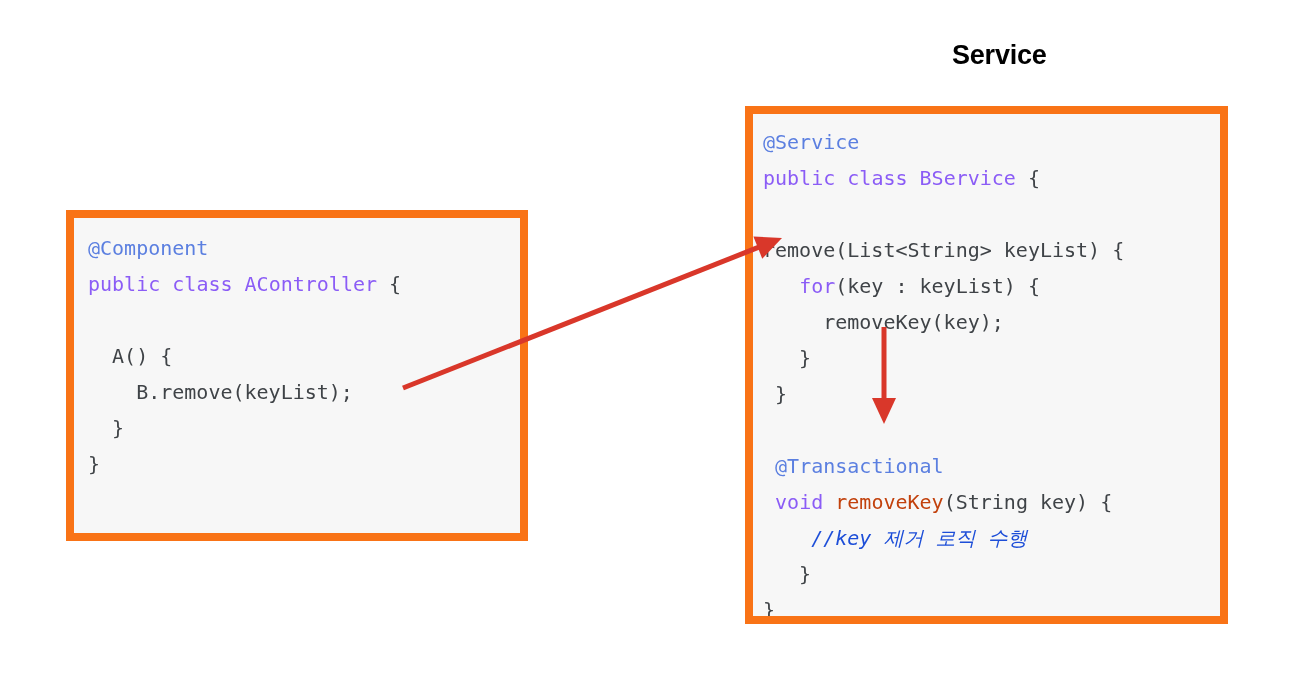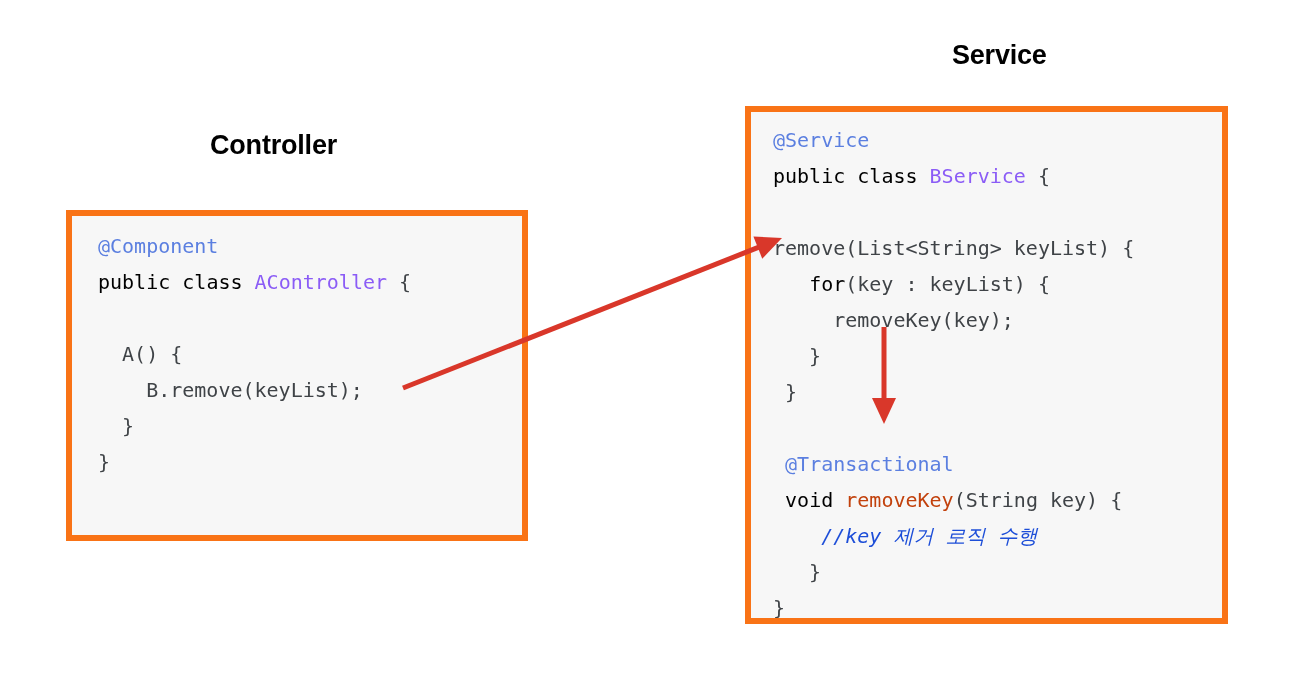--- a/index.html
+++ b/index.html
@@ -30,24 +30,23 @@
     white-space: nowrap;
     letter-spacing: -0.2px;
   }
   #title-controller { left: 210px; top: 130px; }
   #title-service    { left: 924px; top: 40px; margin-left: 28px;  }
 
   
   .code-box {
     position: absolute;
     background: #f7f7f7;
-    border: 6px solid #f97316;
+    border: 8px solid #f97316;
     box-sizing: border-box;
     overflow: hidden;
-    padding-left: 12px;
   }
   #box-controller {
     left: 66px;
     top: 210px;
     width: 462px;
     height: 331px;
   }
   #box-service {
     left: 745px;
     top: 106px;
@@ -64,41 +63,40 @@
     margin: 0;
   }
   #box-controller .code { padding: 12px 0 0 14px; }
   #box-service .code    { padding: 10px 0 0 10px; }
 
   .line { display: block; height: 36px; white-space: pre; }
   .line.blank { color: transparent; }
 
   
   .t-anno { color: #5b7fe0; }
-  .t-kw   { color: #000000; }
+  .t-kw   { color: #8b5cf6; }
   .t-type { color: #8b5cf6; }
   .t-fn   { color: #c2410c; }
   .t-cmt  { color: #1d4ed8; font-style: italic; }
   .t-plain{ color: #3f4347; }
 
   
   .arrow-layer {
     position: absolute;
     left: 0; top: 0;
     width: 1302px;
     height: 674px;
     pointer-events: none;
   }
 </style>
 </head>
 <body>
 
 <div class="diagram">
 
-  <div class="section-title" id="title-controller">Controller</div>
 
   <div class="section-title" id="title-service">Service</div>
 
   <div class="code-box" id="box-controller">
     <pre class="code" id="code-controller"><span class="line"><span class="t-anno">@Component</span></span><span class="line"><span class="t-kw">public</span><span class="t-plain"> </span><span class="t-kw">class</span><span class="t-plain"> </span><span class="t-type">AController</span><span class="t-plain"> {</span></span><span class="line blank"><span class="t-plain"></span>&nbsp;</span><span class="line"><span class="t-plain">  A() {</span></span><span class="line"><span class="t-plain">    B.remove(keyList);</span></span><span class="line"><span class="t-plain">  }</span></span><span class="line"><span class="t-plain">}</span></span></pre>
   </div>
 
   <div class="code-box" id="box-service">
     <pre class="code" id="code-service"><span class="line"><span class="t-anno">@Service</span></span><span class="line"><span class="t-kw">public</span><span class="t-plain"> </span><span class="t-kw">class</span><span class="t-plain"> </span><span class="t-type">BService</span><span class="t-plain"> {</span></span><span class="line blank"><span class="t-plain"></span>&nbsp;</span><span class="line"><span class="t-plain">remove(List&lt;String&gt; keyList) {</span></span><span class="line"><span class="t-plain">   </span><span class="t-kw">for</span><span class="t-plain">(key : keyList) {</span></span><span class="line"><span class="t-plain">     removeKey(key);</span></span><span class="line"><span class="t-plain">   }</span></span><span class="line"><span class="t-plain"> }</span></span><span class="line blank"><span class="t-plain"></span>&nbsp;</span><span class="line"><span class="t-plain"> </span><span class="t-anno">@Transactional</span></span><span class="line"><span class="t-plain"> </span><span class="t-kw">void</span><span class="t-plain"> </span><span class="t-fn">removeKey</span><span class="t-plain">(String key) {</span></span><span class="line"><span class="t-plain">    </span><span class="t-cmt">//key 제거 로직 수행</span></span><span class="line"><span class="t-plain">   }</span></span><span class="line"><span class="t-plain">}</span></span></pre>
   </div>

